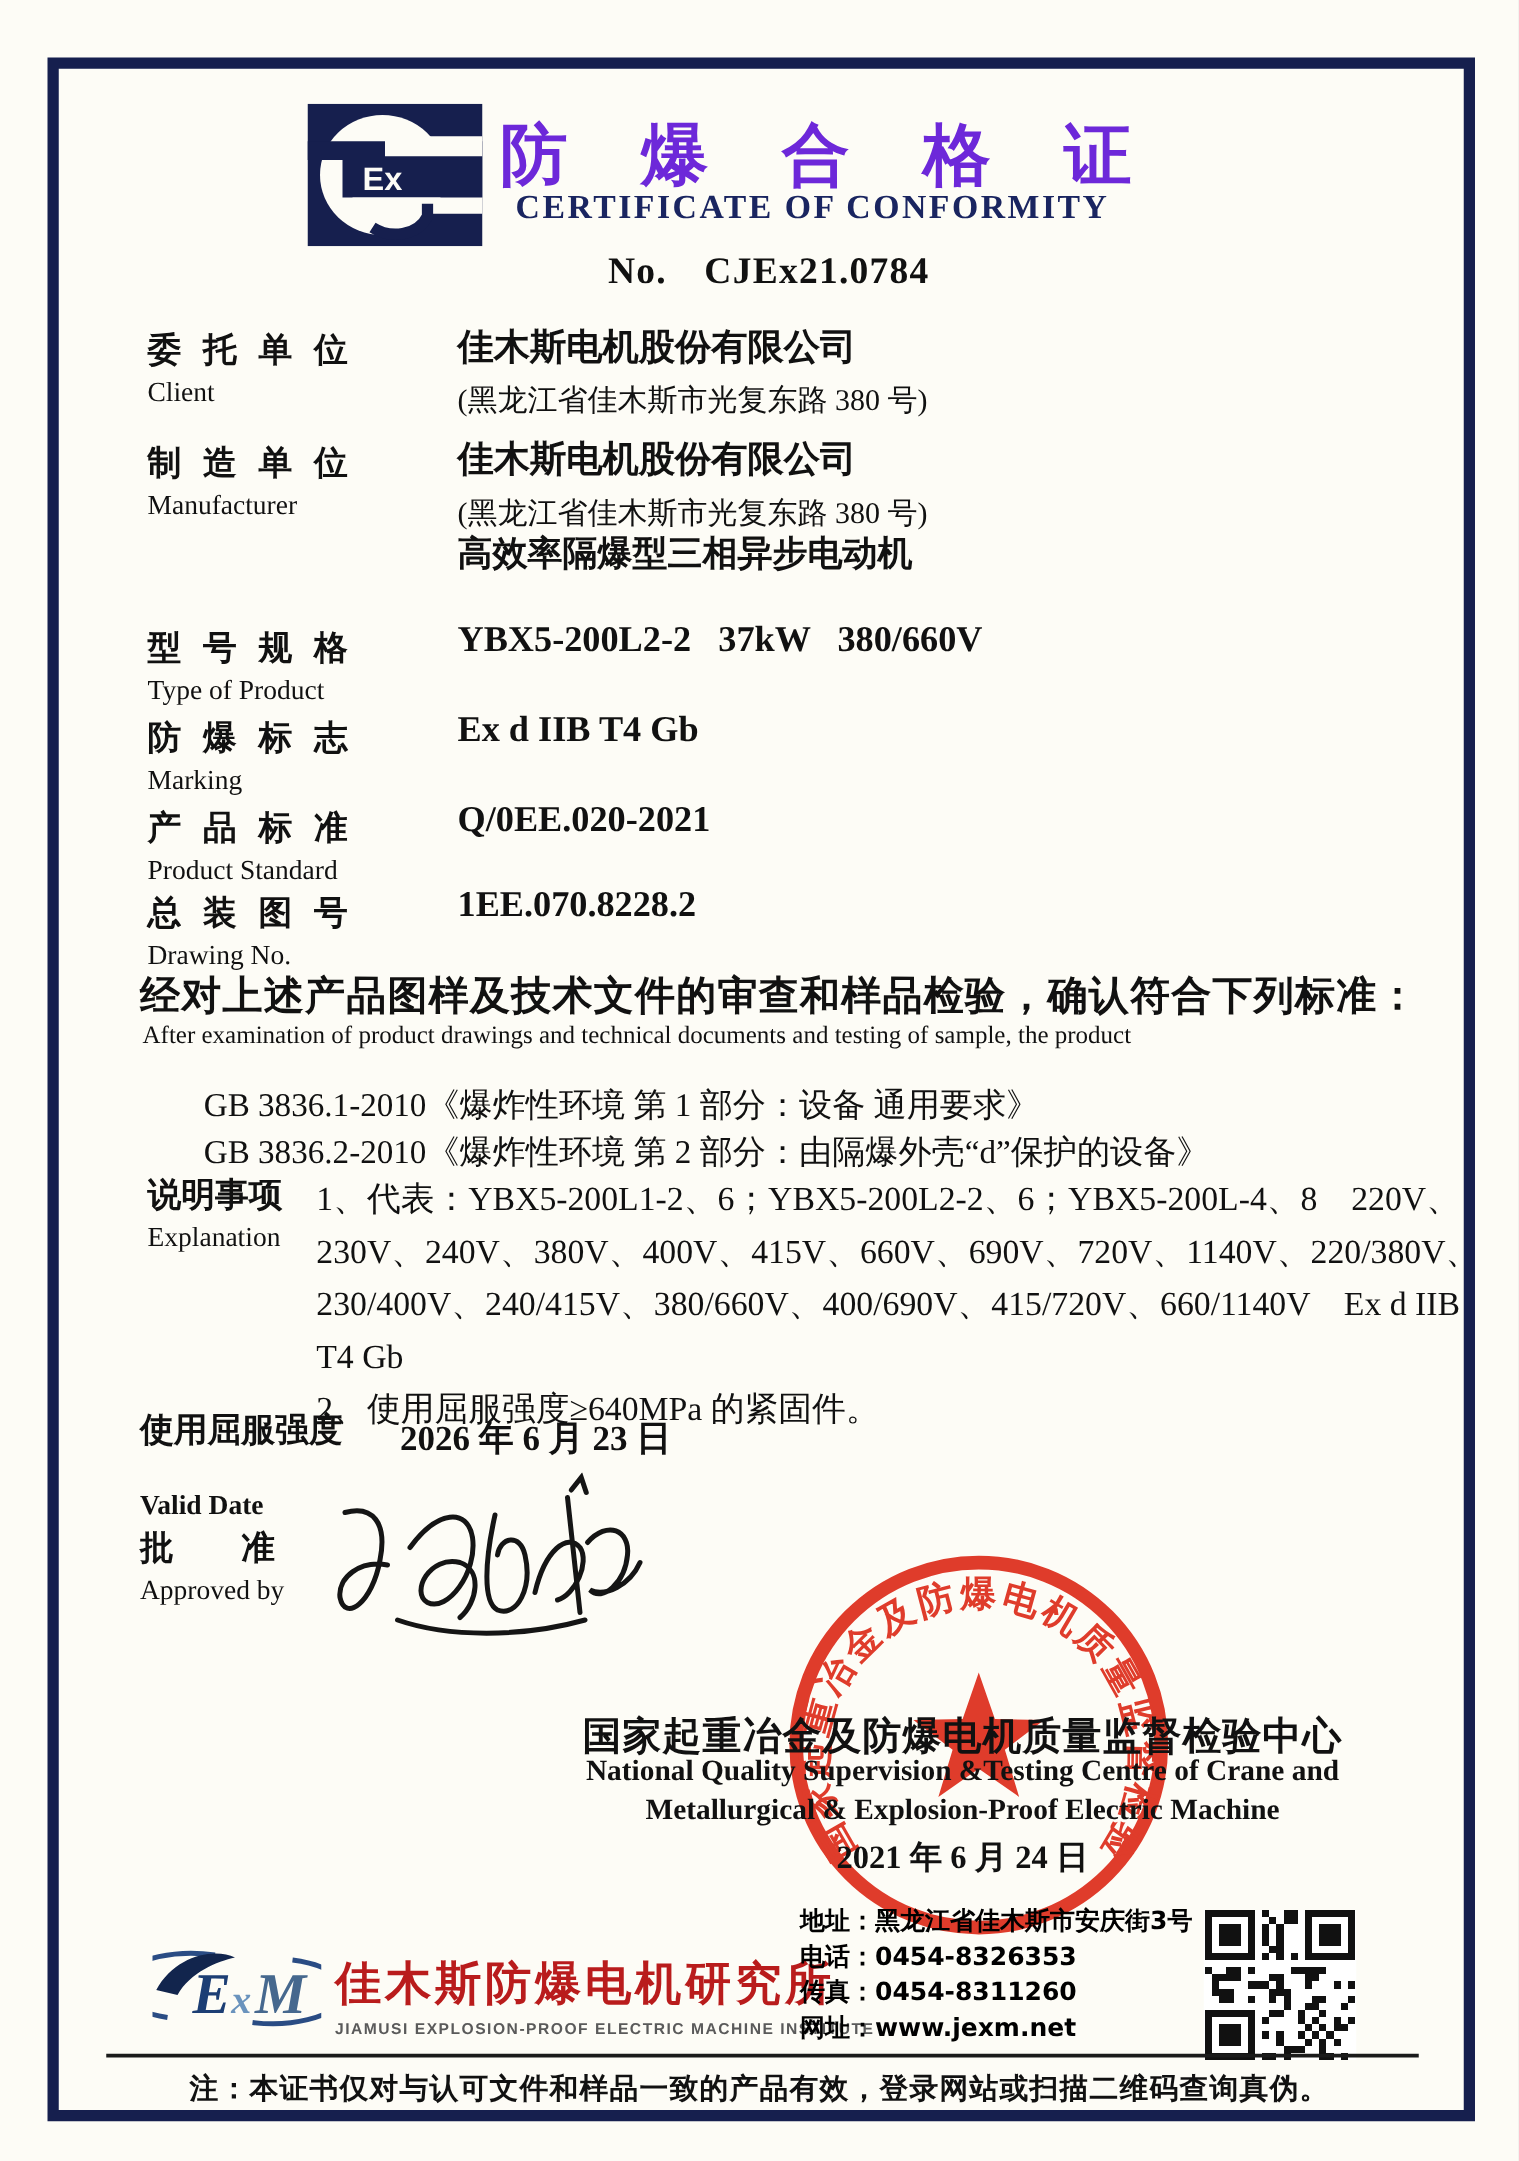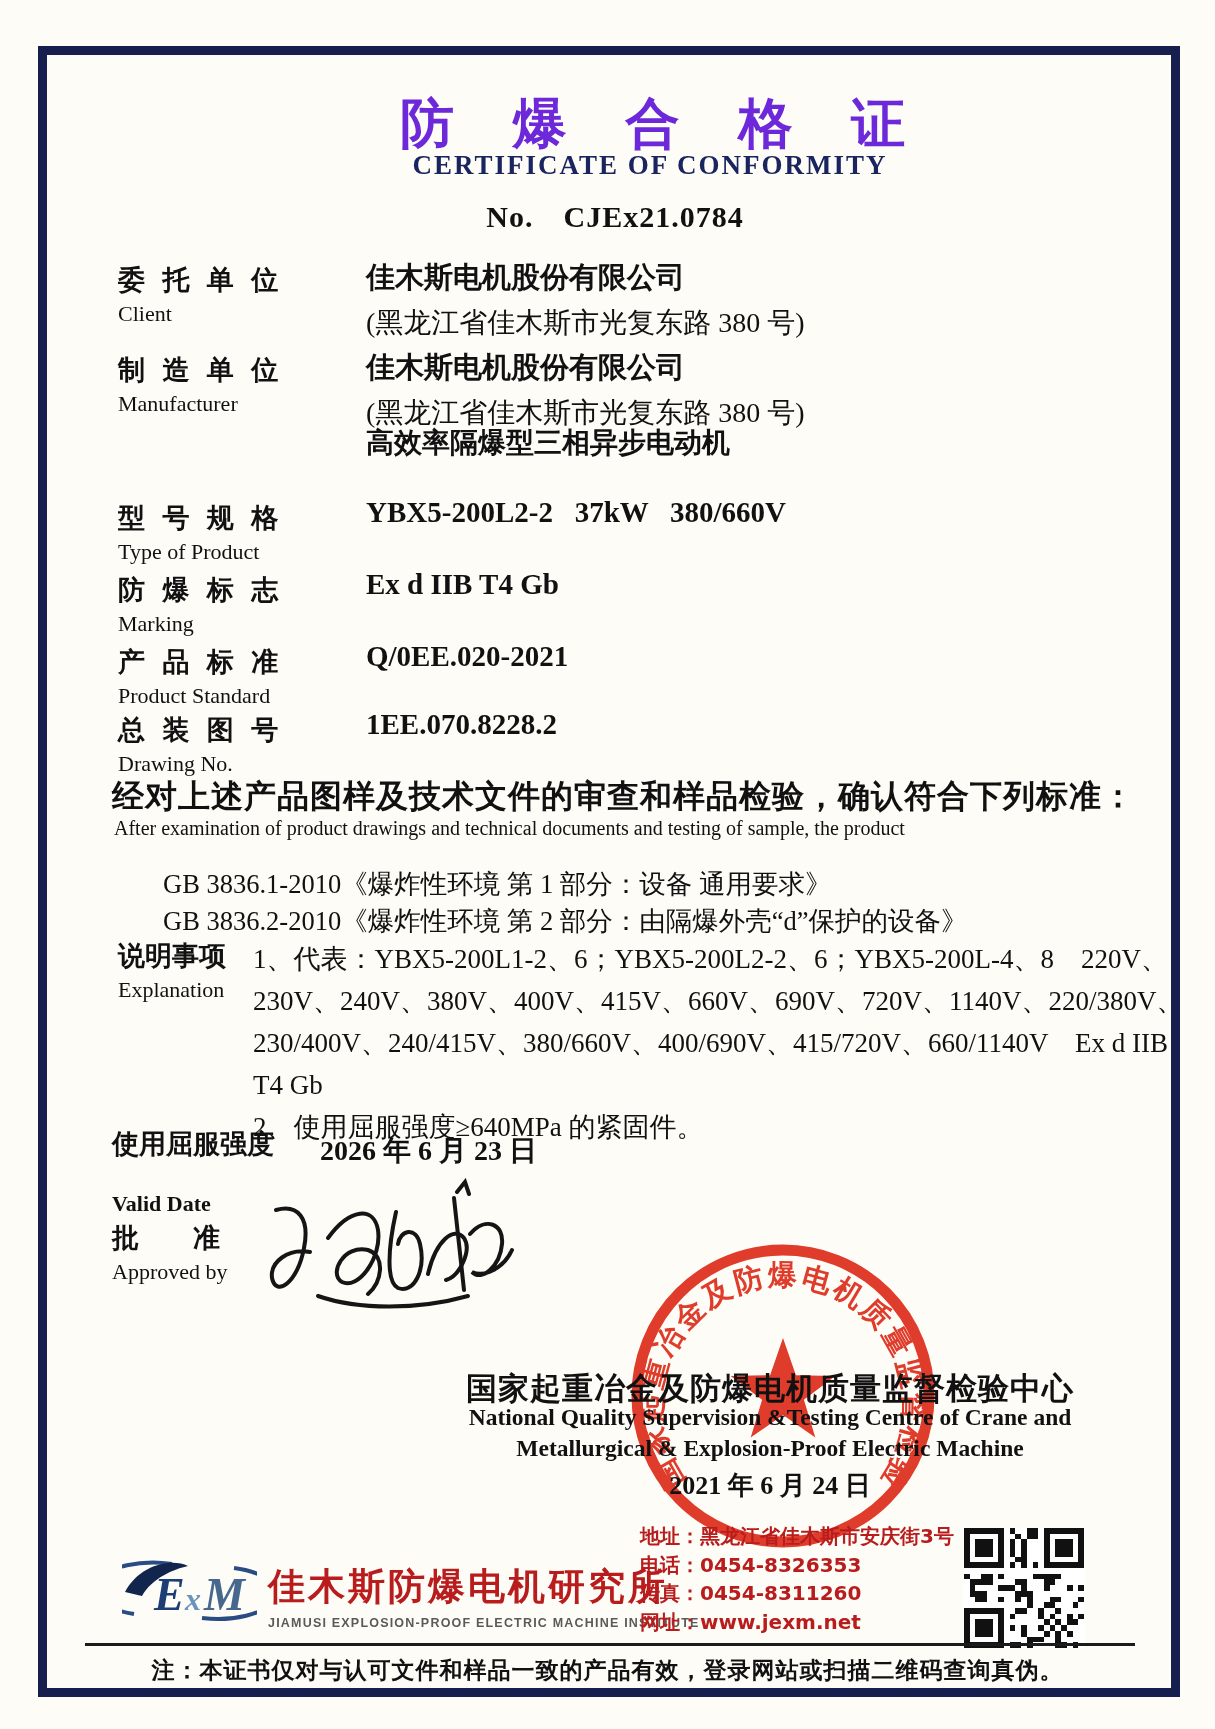--- a/index.html
+++ b/index.html
@@ -10,49 +10,61 @@
          border:9px solid #161f4e;box-sizing:border-box;}
   .title-cn{font-size:54px;font-weight:700;letter-spacing:20px;color:#6d28d9;
             font-family:"DejaVu Sans","Liberation Sans",sans-serif;white-space:nowrap;}
   .title-en{font-size:27px;font-weight:700;letter-spacing:2px;color:#1a2560;white-space:nowrap;}
   .cert-no{font-size:30px;font-weight:700;letter-spacing:1px;}
   .lbl-cn{font-size:27px;font-weight:700;letter-spacing:4px;
           font-family:"DejaVu Sans","Liberation Sans",sans-serif;white-space:nowrap;}
   .lbl-en{font-size:22px;margin-top:3px;white-space:nowrap;}
   .val-main{font-size:29px;font-weight:700;white-space:pre-wrap;
             font-family:"Liberation Serif","DejaVu Serif",serif;}
-  .val-note{font-size:28px;margin-top:6px;white-space:pre-wrap;}
+  .val-note{font-size:24px;margin-top:6px;white-space:pre-wrap;}
   .stmt-cn{font-size:32px;font-weight:700;letter-spacing:1px;
            font-family:"DejaVu Sans","Liberation Sans",sans-serif;white-space:nowrap;}
   .stmt-en{font-size:20px;line-height:29px;}
   .std-line{font-size:26.5px;line-height:37px;white-space:nowrap;}
   .expl-line{font-size:27px;line-height:42px;white-space:nowrap;}
   .date-val{font-size:28px;font-weight:700;}
   .centre-cn{font-size:31px;font-weight:700;letter-spacing:1px;
              font-family:"DejaVu Sans","Liberation Sans",sans-serif;white-space:nowrap;}
   .centre-en{font-size:23.5px;font-weight:700;line-height:31px;}
   .centre-date{font-size:26px;font-weight:700;margin-top:10px;}
   .inst-cn{font-size:37px;font-weight:700;letter-spacing:3px;color:#b91c1c;
            font-family:"DejaVu Sans","Liberation Sans",sans-serif;white-space:nowrap;}
   .inst-en{font-size:12.5px;font-weight:700;letter-spacing:1.2px;color:#5a5a5a;margin-top:4px;
            font-family:"Liberation Sans","DejaVu Sans",sans-serif;white-space:nowrap;}
   .contact-line{font-size:20px;font-weight:700;line-height:28.5px;white-space:nowrap;
-                font-family:"DejaVu Sans","Liberation Sans",sans-serif;color:#b91c1c;}
+                font-family:"DejaVu Sans","Liberation Sans",sans-serif;color:#000000;}
   .note-line{font-size:23px;font-weight:700;letter-spacing:1px;text-align:center;width:100%;
              font-family:"DejaVu Sans","Liberation Sans",sans-serif;white-space:nowrap;}
   .rule{background:#1b1b1b;height:3px;}
   .stamp{mix-blend-mode:multiply;opacity:0.92;}
 </style>
 </head>
 <body>
 
 <div class="page">
 
   <div class="frame"></div>
 
+  <div class="abs" style="left:246px;top:83px;width:140px;height:114px;">
+    <svg width="140" height="114" viewBox="0 0 140 114">
+      <rect x="0" y="0" width="140" height="114" fill="#161f4e"></rect>
+      <ellipse cx="60" cy="57" rx="50" ry="48" fill="#fdfcf6"></ellipse>
+      <rect x="0" y="30" width="140" height="15" fill="#161f4e"></rect>
+      <rect x="62" y="26" width="78" height="16" fill="#fdfcf6"></rect>
+      <rect x="28" y="45" width="112" height="30" fill="#161f4e"></rect>
+      <rect x="36" y="75" width="104" height="13" fill="#fdfcf6"></rect>
+      <path d="M52 99 C 66 108, 88 106, 96 90 L96 80" stroke="#161f4e" stroke-width="9" fill="none"></path>
+      <text x="44" y="69" font-size="26" font-weight="bold" fill="#fdfcf6" font-family="'Liberation Sans','DejaVu Sans',sans-serif">Ex</text>
+    </svg>
+  </div>
 
   <div class="abs title-cn" style="left:400px;top:88px;width:500px;text-align:center;">防 爆 合 格 证</div>
   <div class="abs title-en" style="left:400px;top:150px;width:500px;text-align:center;">CERTIFICATE OF CONFORMITY</div>
   <div class="abs" style="left:355px;top:200px;width:520px;text-align:center;">
     <span class="cert-no">No.</span>
     <span class="cert-no" style="margin-left:26px;">CJEx21.0784</span>
   </div>
 
   <div class="abs" style="left:118px;top:262px;">
     <div class="lbl-cn">委 托 单 位</div>

